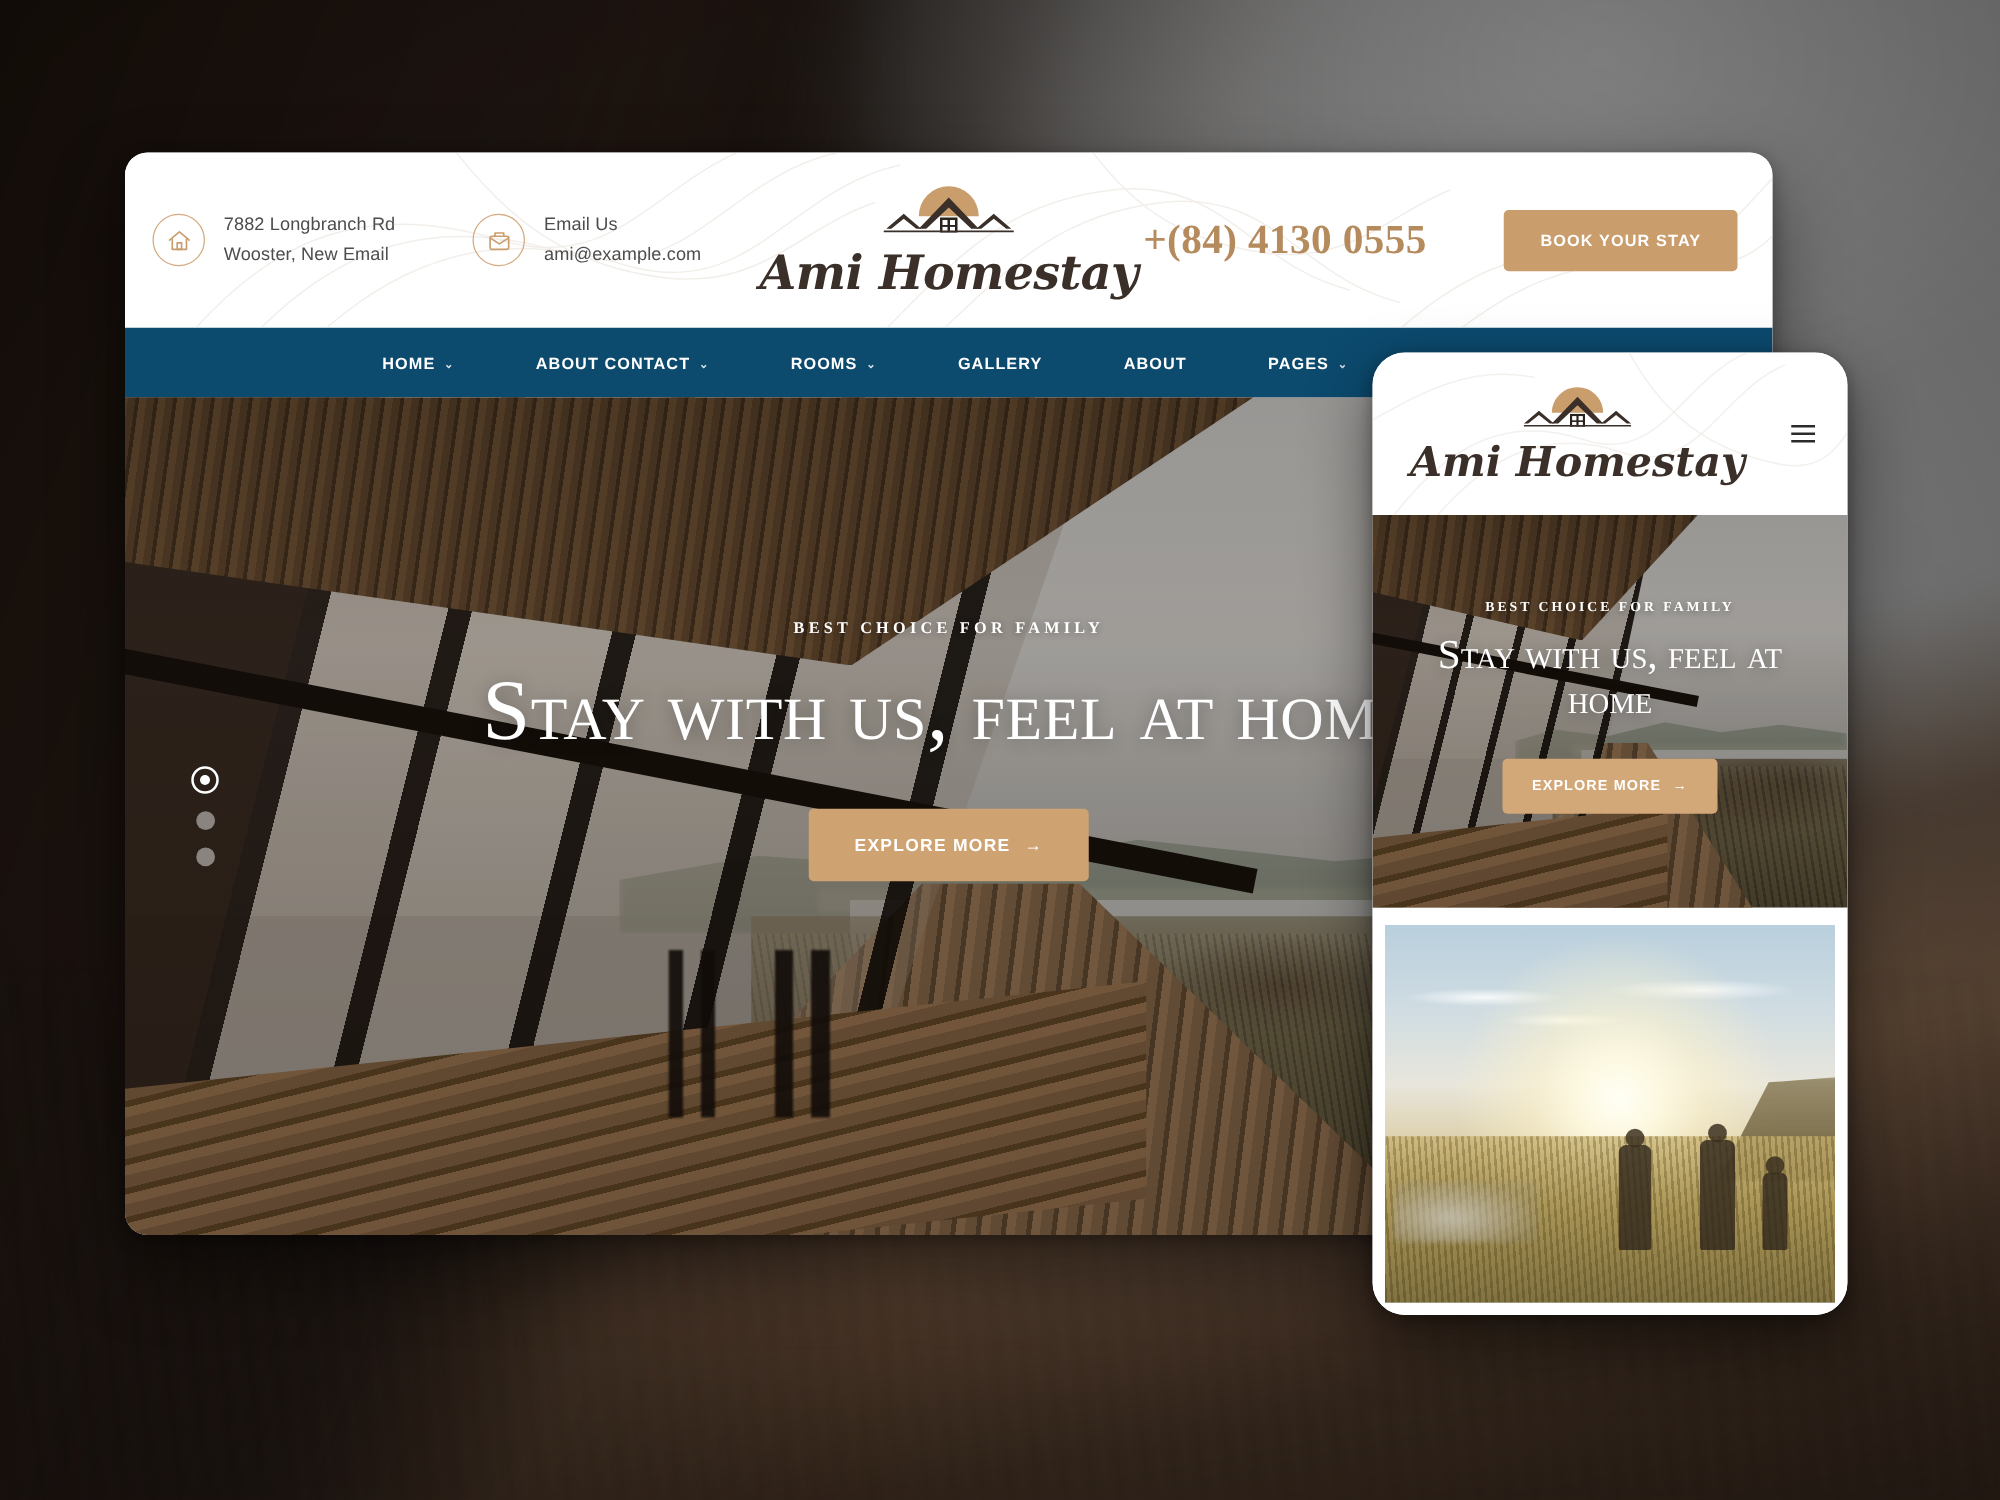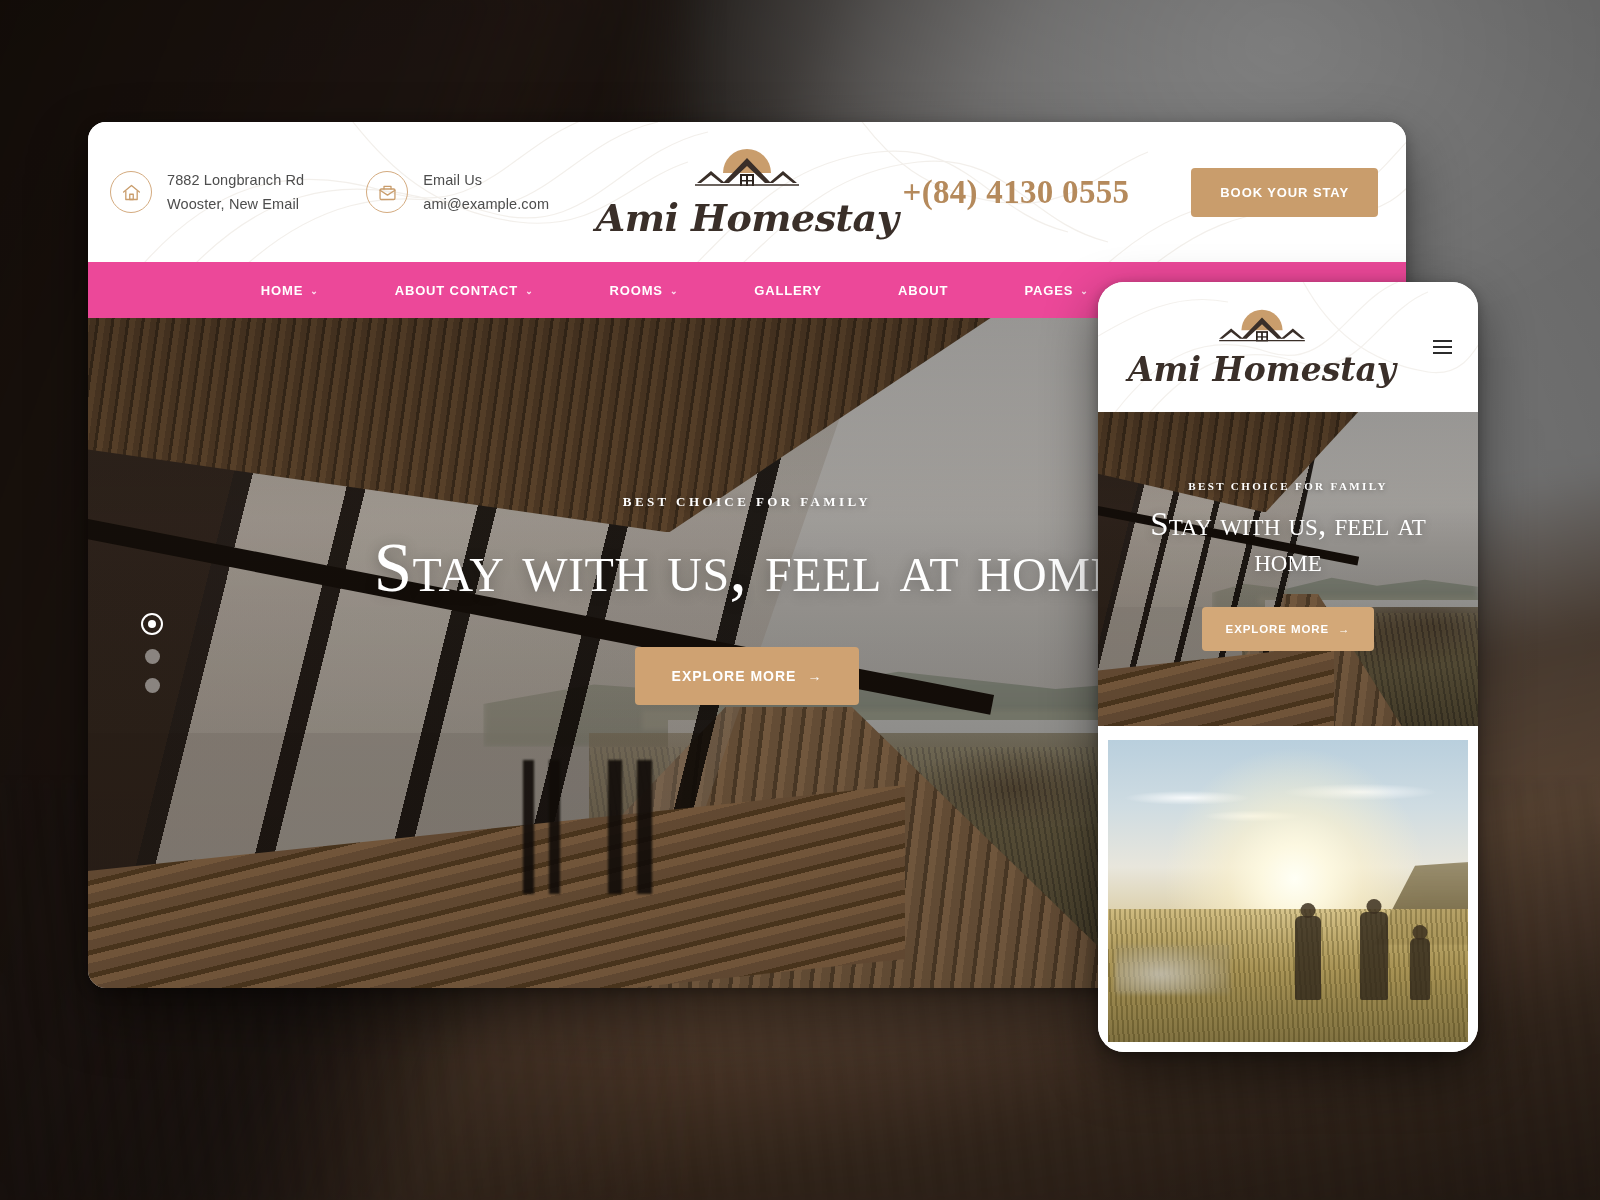--- a/index.html
+++ b/index.html
@@ -43,21 +43,21 @@
     filter: blur(20px);
   }
   .bg-vignette {
     position: absolute; inset: 0;
     background: radial-gradient(ellipse 1250px 900px at 50% 45%, rgba(0,0,0,0) 40%, rgba(0,0,0,.22) 100%);
   }
 
   
   #desktop {
     position: absolute;
-    left: 88px; top: 122px;
+    left: 100px; top: 122px;
     width: 1318px; height: 866px;
     border-radius: 18px;
     overflow: hidden;
     box-shadow: 0 26px 60px rgba(0,0,0,.45), 0 4px 14px rgba(0,0,0,.3);
     background: #fff;
   }
 
   
   .topbar {
     position: relative;
@@ -128,23 +128,23 @@
     font-size: 13px;
     font-weight: 700;
     letter-spacing: .9px;
     cursor: pointer;
     white-space: nowrap;
   }
 
   
   .navbar {
     height: 56px;
-    background: #ec4899;
+    background: #0c4a6e;
     display: flex; align-items: center; justify-content: center;
-    gap: 14px;
+    gap: 3px;
   }
   .nav-item {
     color: #fff;
     font-size: 13px;
     font-weight: 700;
     letter-spacing: .85px;
     padding: 0 31px;
     display: flex; align-items: center; gap: 7px;
     cursor: pointer;
     white-space: nowrap;

